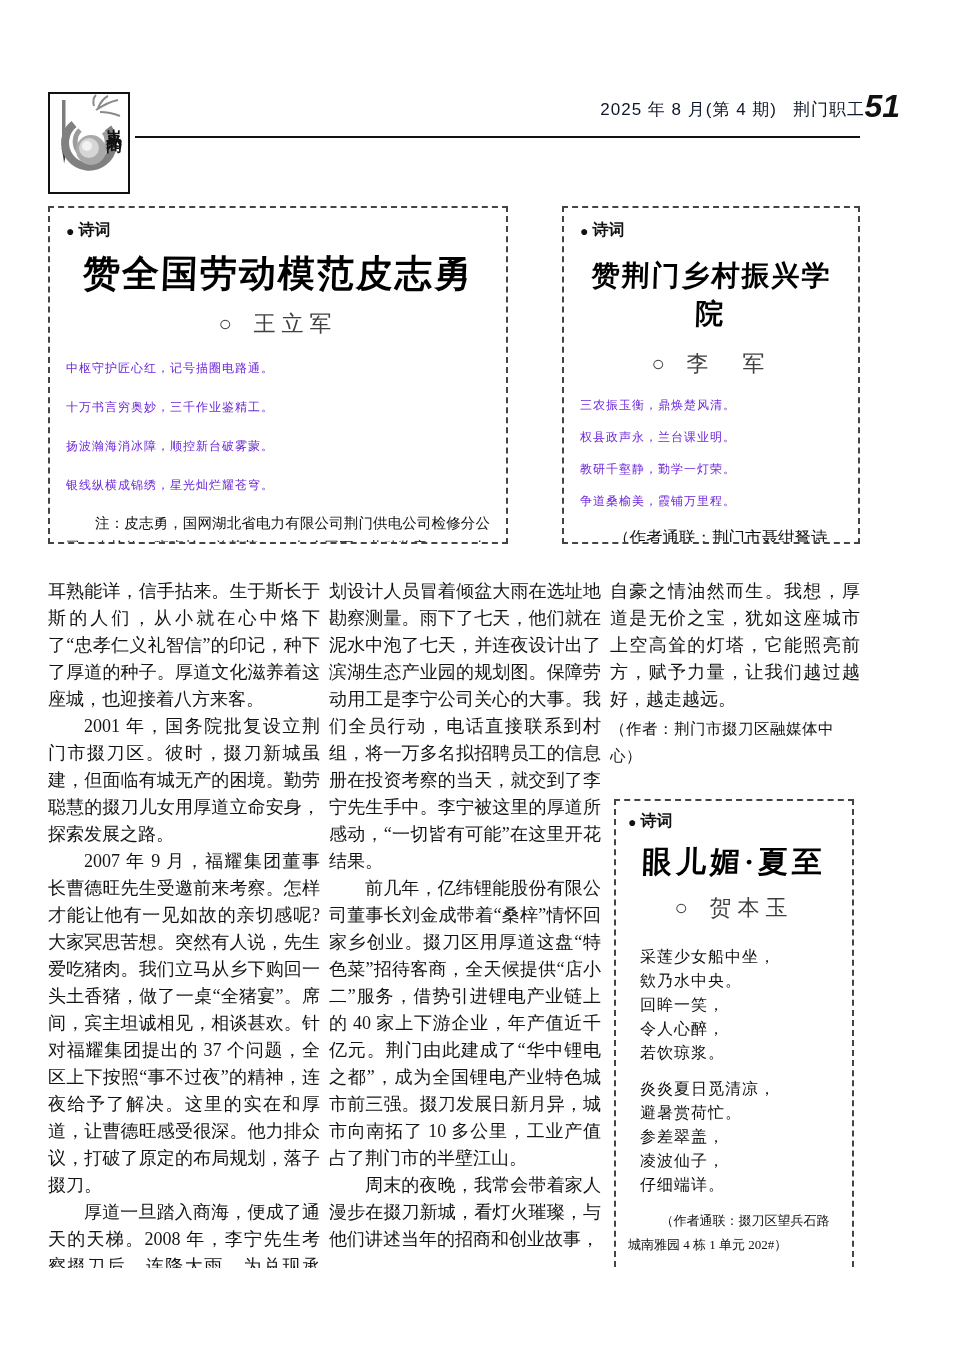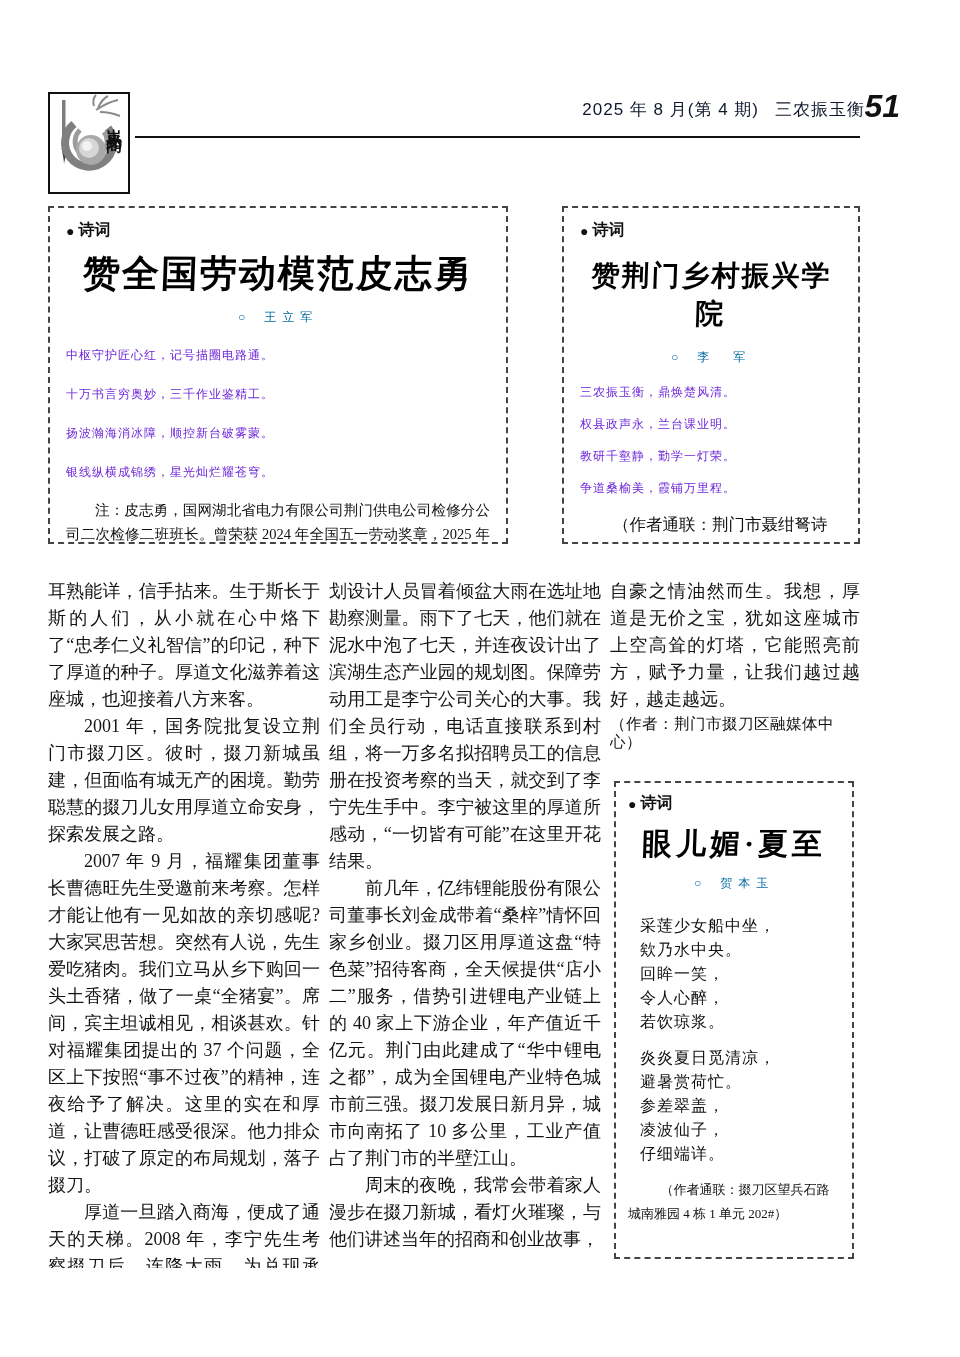--- a/index.html
+++ b/index.html
@@ -68,21 +68,21 @@
   .bullet{font-size:14px;line-height:1;}
   .poem-title{
     text-align:center;font-weight:bold;color:#000;
     font-family:"Liberation Serif","DejaVu Serif",serif;
     transform:skewX(-2deg);
   }
   .box-a .poem-title{font-size:37px;letter-spacing:2px;margin-top:8px;}
   .box-b .poem-title{font-size:28px;letter-spacing:2px;margin-top:16px;}
   .box-c .poem-title{font-size:30px;letter-spacing:4px;margin-top:10px;}
   .poem-author{
-    text-align:center;font-size:12px;letter-spacing:6px;color:#0369a1;
+    text-align:center;font-size:22px;letter-spacing:6px;color:#404040;
   }
   .box-a .poem-author{margin-top:10px;}
   .box-b .poem-author{margin-top:16px;}
   .box-c .poem-author{margin-top:10px;}
   .author-mark{letter-spacing:0;margin-right:10px;}
 
   .poem-lines-center{margin-top:10px;}
   .poem-line-c{font-size:12px;color:#6d28d9;}
   .box-a .poem-line-c{line-height:39px;letter-spacing:1px;}
   .box-b .poem-line-c{line-height:32px;letter-spacing:1px;}
@@ -107,21 +107,21 @@
   .col{overflow:hidden;}
   .col-1,.col-2{width:272px;}
   .col-3{width:250px;}
   .col p{
     margin:0;font-size:18px;line-height:27px;color:#141414;
     text-align:justify;text-justify:inter-character;
     text-indent:2em;
   }
   .col p.cont{text-indent:0;}
   .article-author{
-    margin-top:2px;font-size:15.5px;line-height:18px;color:#111;
+    margin-top:2px;font-size:15.5px;line-height:27px;color:#111;
     letter-spacing:0.5px;
   }
 </style>
 </head>
 <body>
 
 <div class="page">
 
   <div class="logo-box">
     <svg class="logo-art" width="78" height="98" viewBox="0 0 78 98">
@@ -140,21 +140,21 @@
       <path d="M30 36 a16 16 0 1 0 24 2" stroke="#9c9c9c" stroke-width="5" fill="none"></path>
       <circle cx="41" cy="56" r="15" fill="#a9a9a9"></circle>
       <circle cx="39" cy="54" r="10" fill="#d6d6d6"></circle>
       <circle cx="37" cy="52" r="5" fill="#f2f2f2"></circle>
     </svg>
     <div class="logo-text">岚光阁</div>
   </div>
 
   <div class="header-meta">
     <span class="issue-info">2025 年 8 月(第 4 期)</span>
-    <span class="magazine-name">三农振玉衡</span>
+    <span class="magazine-name">荆门职工</span>
   </div>
   <div class="page-number">51</div>
   <div class="header-rule"></div>
 
   <div class="top-row">
 
     <div class="poem-box box-a">
       <div class="section-label">
         <span class="bullet">●</span>
         <span>诗词</span>

